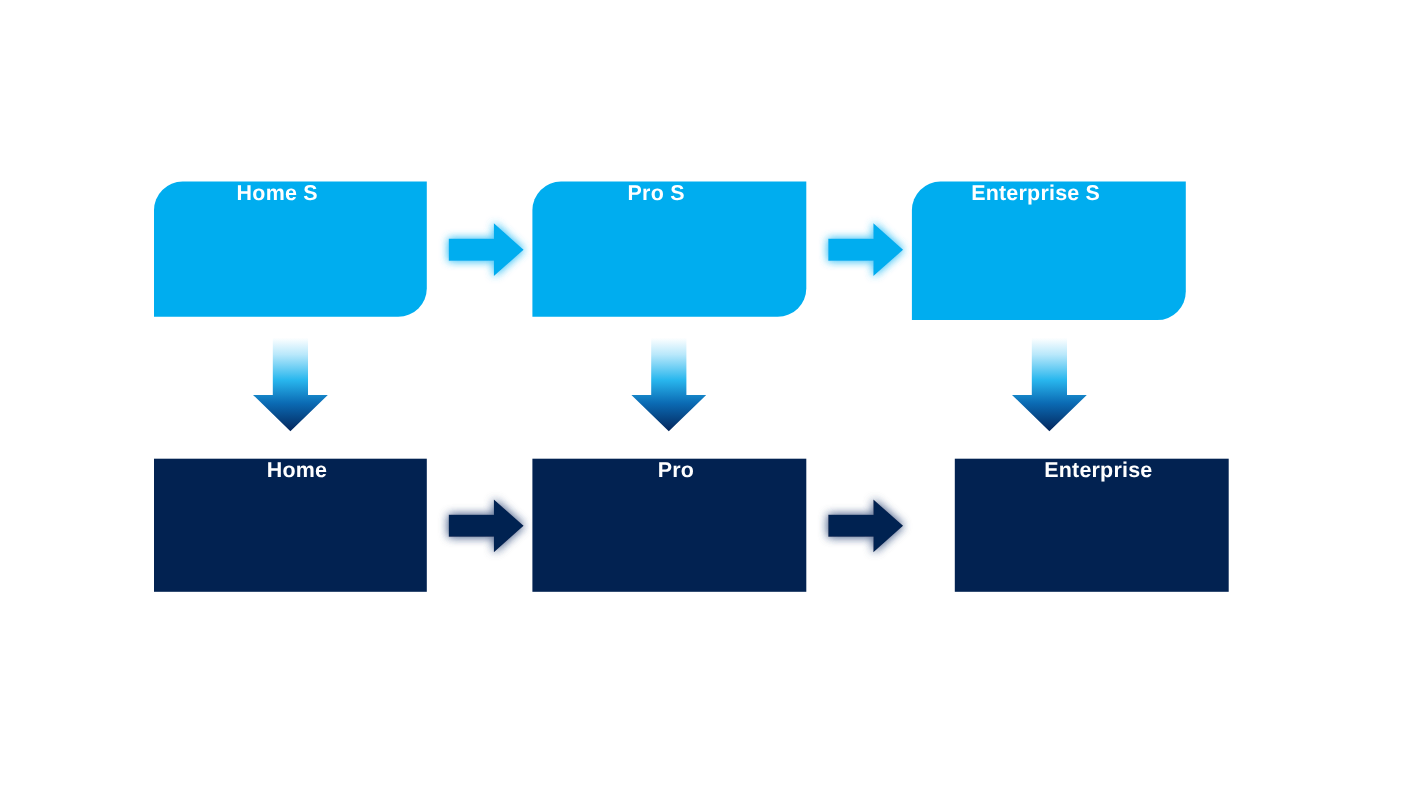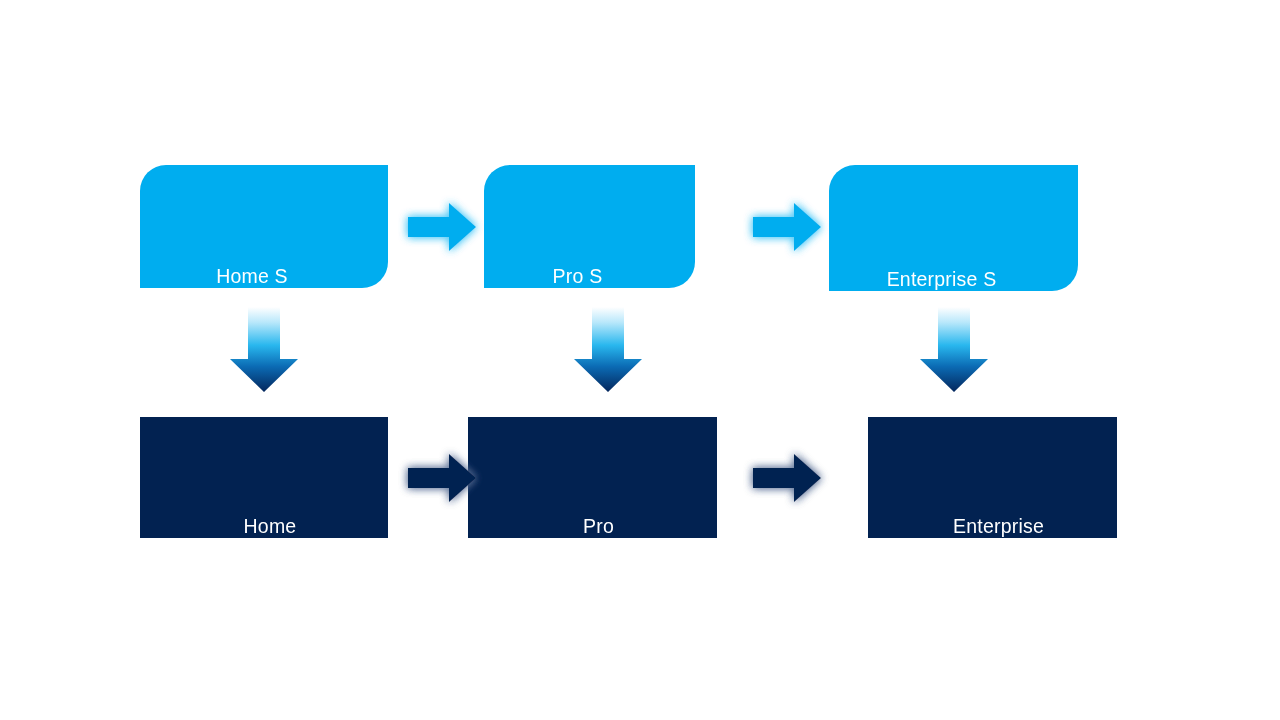--- a/index.html
+++ b/index.html
@@ -18,26 +18,26 @@
     position: relative;
     width: 1280px;
     height: 720px;
     background: #ffffff;
   }
 
   
   .node {
     position: absolute;
     display: flex;
-    align-items: flex-end;
+    align-items: flex-start;
     justify-content: center;
     box-sizing: border-box;
     color: #ffffff;
     font-size: 19.5px;
-    font-weight: 400;
+    font-weight: 700;
     letter-spacing: 0.2px;
     line-height: 1.2;
     white-space: nowrap;
     user-select: none;
   }
 
   .node-label {
     display: block;
     transform: translateX(-12px);
   }
@@ -82,21 +82,21 @@
 </style>
 </head>
 <body>
 
 <div id="stage">
 
   <div class="node tier-s" style="left:140px; top:165px; width:248px; height:123px;">
     <span class="node-label">Home S</span>
   </div>
 
-  <div class="node tier-s" style="left:484px; top:165px; width:211px; height:123px;">
+  <div class="node tier-s" style="left:484px; top:165px; width:249px; height:123px;">
     <span class="node-label">Pro S</span>
   </div>
 
   <div class="node tier-s" style="left:829px; top:165px; width:249px; height:126px;">
     <span class="node-label">Enterprise S</span>
   </div>
 
   <div class="h-arrow" style="left:405px; top:199px;">
     <svg viewBox="0 0 74 56" xmlns="http://www.w3.org/2000/svg">
       <defs>
@@ -175,21 +175,21 @@
         </linearGradient>
       </defs>
       <polygon points="21,0 53,0 53,52 71,52 37,85 3,52 21,52" fill="url(#vgrad3)"></polygon>
     </svg>
   </div>
 
   <div class="node tier-base" style="left:140px; top:417px; width:248px; height:121px;">
     <span class="node-label">Home</span>
   </div>
 
-  <div class="node tier-base" style="left:468px; top:417px; width:249px; height:121px;">
+  <div class="node tier-base" style="left:484px; top:417px; width:249px; height:121px;">
     <span class="node-label">Pro</span>
   </div>
 
   <div class="node tier-base" style="left:868px; top:417px; width:249px; height:121px;">
     <span class="node-label">Enterprise</span>
   </div>
 
   <div class="h-arrow" style="left:405px; top:450px;">
     <svg viewBox="0 0 74 56" xmlns="http://www.w3.org/2000/svg">
       <defs>

